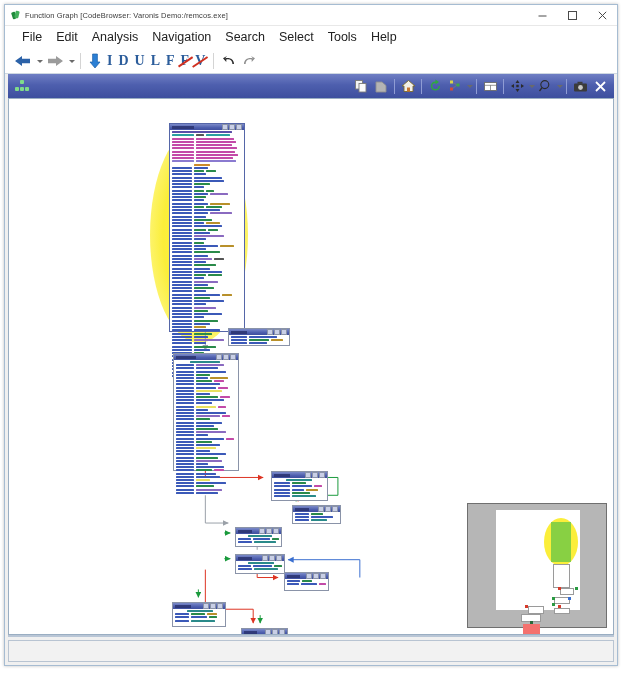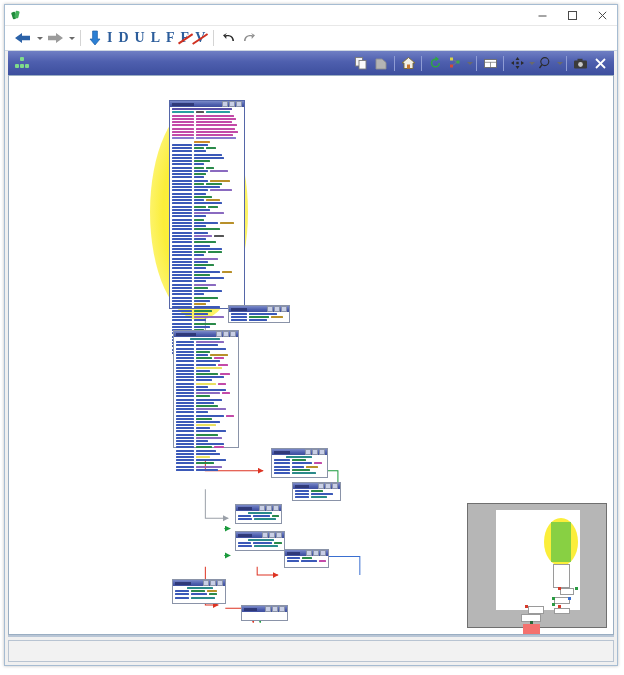--- a/index.html
+++ b/index.html
@@ -105,40 +105,51 @@
 </head>
 <body>
 
 <div class="app">
 
   <div class="titlebar">
     <span class="tb-icon">
         <i class="d1"></i>
         <i class="d2"></i>
       </span>
+    <span class="tb-title">Function Graph [CodeBrowser: Varonis Demo:/remcos.exe]</span>
     <span class="wbtns">
       <span class="wbtn">
         <svg width="11" height="11" viewBox="0 0 11 11">
             <line x1="1.5" y1="6" x2="9.5" y2="6" stroke="#4a4a4a" stroke-width="1"></line>
           </svg>
       </span>
       <span class="wbtn">
         <svg width="11" height="11" viewBox="0 0 11 11">
             <rect x="1.5" y="1.5" width="8" height="8" fill="none" stroke="#4a4a4a" stroke-width="1"></rect>
           </svg>
       </span>
       <span class="wbtn">
         <svg width="11" height="11" viewBox="0 0 11 11">
             <line x1="1.8" y1="1.8" x2="9.2" y2="9.2" stroke="#4a4a4a" stroke-width="1"></line>
             <line x1="9.2" y1="1.8" x2="1.8" y2="9.2" stroke="#4a4a4a" stroke-width="1"></line>
           </svg>
       </span>
     </span>
   </div>
 
+  <div class="menubar">
+    <span class="menu-item">File</span>
+    <span class="menu-item">Edit</span>
+    <span class="menu-item">Analysis</span>
+    <span class="menu-item">Navigation</span>
+    <span class="menu-item">Search</span>
+    <span class="menu-item">Select</span>
+    <span class="menu-item">Tools</span>
+    <span class="menu-item">Help</span>
+  </div>
 
   <div class="toolbar">
     <span class="tbtn">
       <svg width="20" height="14" viewBox="0 0 20 14">
           <path d="M9 2 L2 7 L9 12 L9 9.2 L17 9.2 L17 4.8 L9 4.8 Z" fill="#2c62a8"></path>
         </svg>
     </span>
     <span class="caret"></span>
     <span class="tbtn">
       <svg width="20" height="14" viewBox="0 0 20 14">

